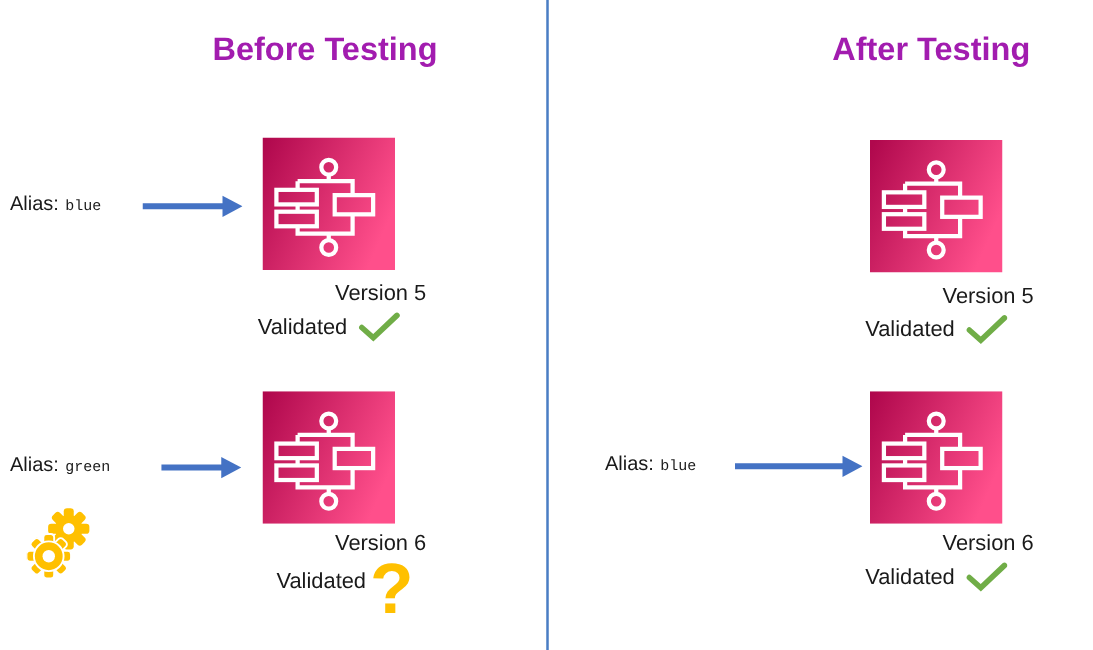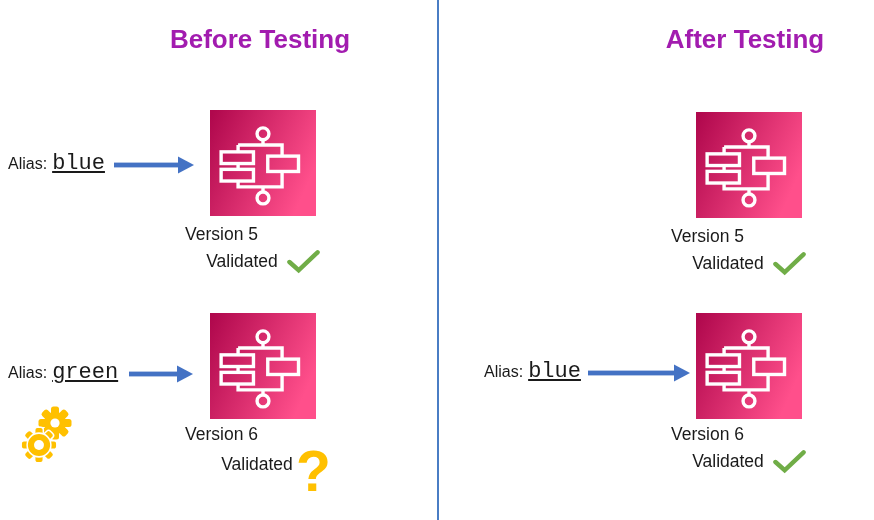--- a/index.html
+++ b/index.html
@@ -7,25 +7,25 @@
     position:relative;width:874px;height:520px;background:#ffffff;
     font-family:"Liberation Sans",sans-serif;color:#1a1a1a;overflow:hidden;
   }
   .divider{position:absolute;left:437px;top:0;width:2px;height:520px;background:#4a7dc4;}
   .title{position:absolute;top:22px;width:300px;text-align:center;
          font-size:26px;font-weight:600;line-height:34px;color:#a21caf;}
   .title.before{left:110px;}
   .title.after{left:595px;}
   .alias{position:absolute;white-space:nowrap;font-size:16px;line-height:22px;}
   .alias .key{font-weight:400;margin-right:5px;}
-  .alias .val{font-family:"Liberation Mono",monospace;font-size:22px;text-decoration:underline;}
+  .alias .val{font-family:"Liberation Mono",monospace;font-size:12px;}
   .arrow{position:absolute;display:block;}
   .wf-icon{position:absolute;width:106px;height:106px;}
   .wf-icon svg{display:block;}
-  .caption{position:absolute;width:156px;text-align:left;font-size:17.5px;line-height:24px;}
+  .caption{position:absolute;width:156px;text-align:right;font-size:17.5px;line-height:24px;}
   .caption .version{margin-bottom:1px;}
   .status-row{display:flex;align-items:center;justify-content:center;gap:9px;}
   .status-row svg{display:block;margin-top:2px;}
   .notyet{position:absolute;left:180px;top:452px;width:154px;text-align:center;
           font-size:17.5px;line-height:25px;}
   .qmark{position:absolute;left:296px;top:441px;font-size:57px;font-weight:700;
          color:#ffc000;line-height:60px;}
   .gears{position:absolute;left:21px;top:404px;}
   .testsuite{position:absolute;left:76px;top:408px;font-size:17.5px;line-height:23px;}
 </style>

